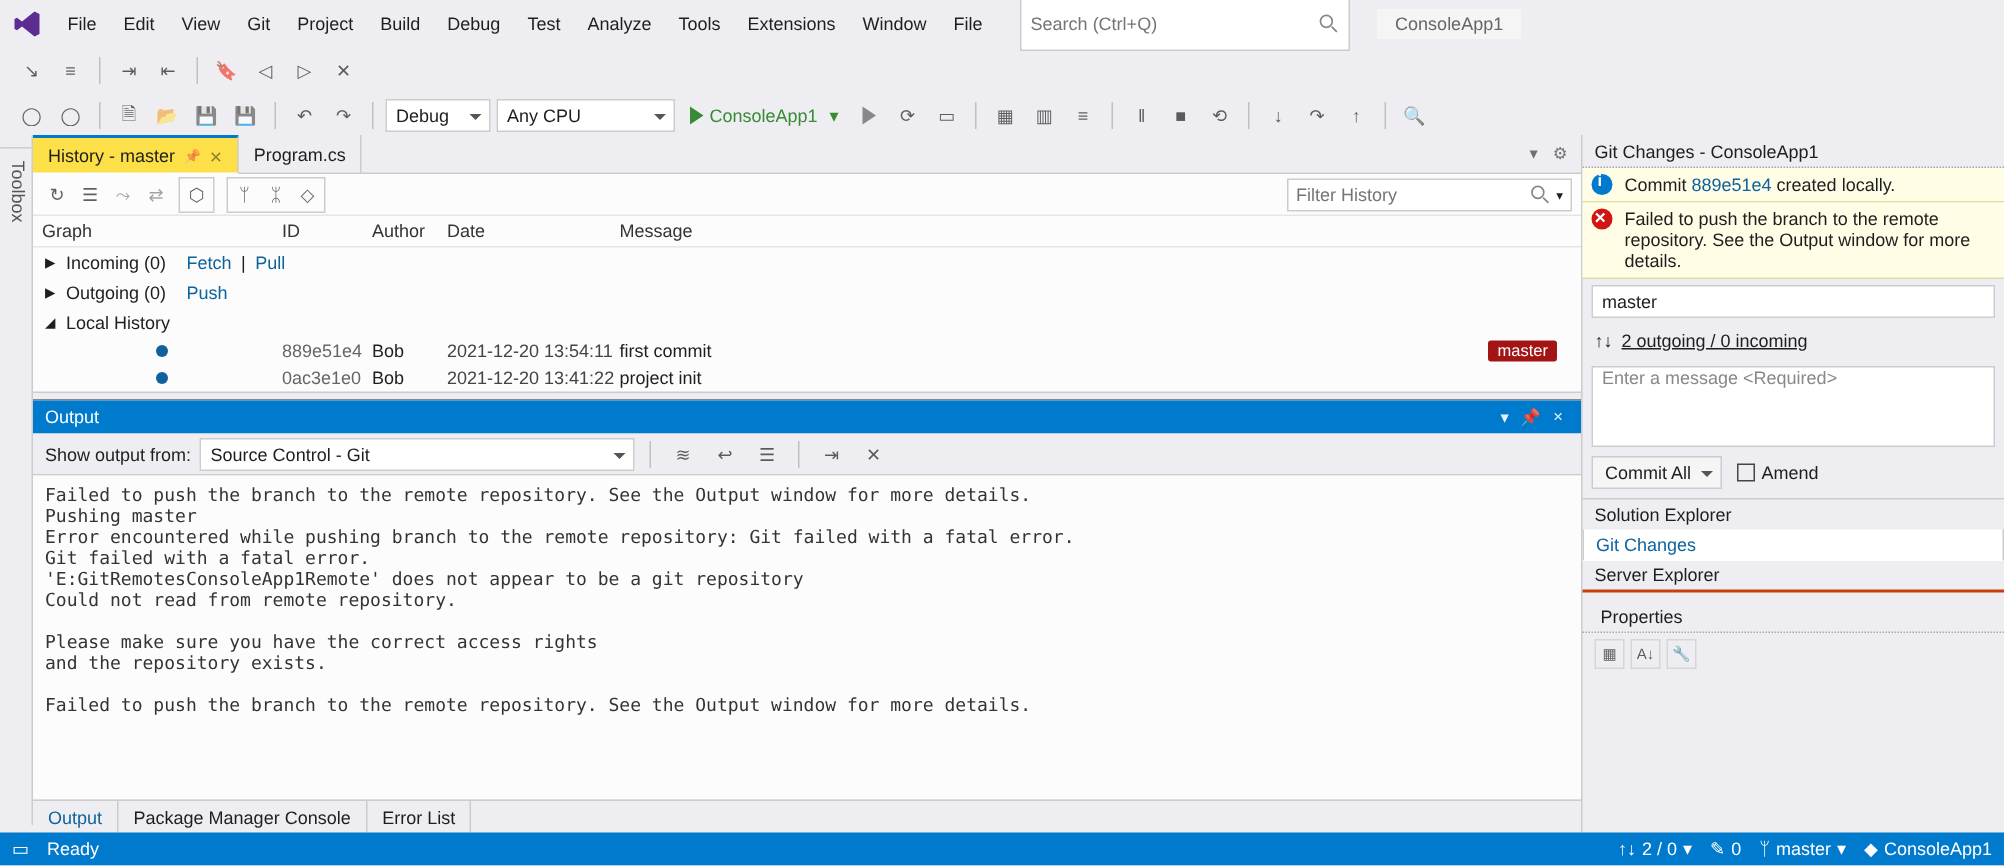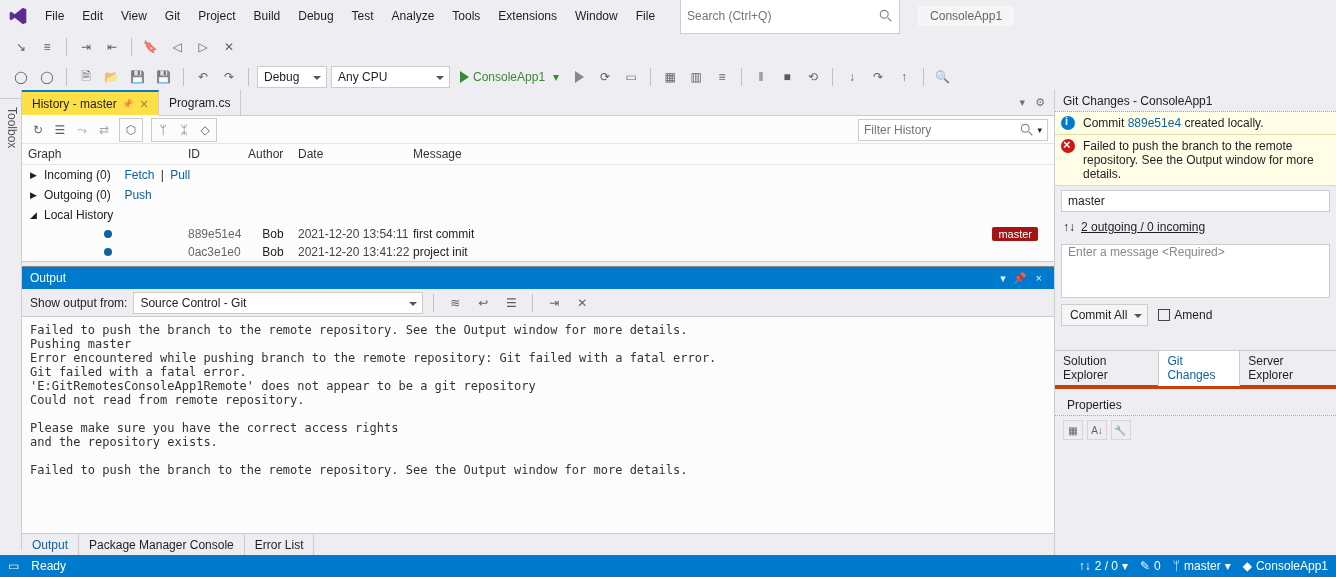--- a/index.html
+++ b/index.html
@@ -51,21 +51,21 @@
 .filter-box input { flex:1; border:none; outline:none; font-size:12px; }
 
 .hist-header, .hist-row { display:flex; align-items:center; padding:3px 6px; }
 .hist-header { border-bottom:1px solid #e5e5e5; color:#333; font-size:12px; }
 .col-graph{width:160px;} .col-id{width:60px;} .col-author{width:50px;} .col-date{width:115px;} .col-msg{flex:1;}
 .group-row { padding:3px 8px; cursor:pointer; display:flex; align-items:center; gap:4px; }
 .group-row .tri { font-size:9px; display:inline-block; width:10px; }
 .group-row .links a { color:#0e639c; text-decoration:none; margin:0 3px; }
 .commit-row { display:flex; align-items:center; padding:2px 6px; font-size:12px; }
 .commit-row .c-graph{width:160px; display:flex; justify-content:center;} .commit-row .c-graph span{width:8px;height:8px;background:#0e639c;border-radius:50%;}
-.commit-row .c-id{width:60px;color:#666;} .commit-row .c-author{width:50px;text-align:center;} .commit-row .c-date{width:115px;color:#444;} .commit-row .c-msg{flex:1;}
+.commit-row .c-id{width:60px;color:#666;} .commit-row .c-author{width:50px;} .commit-row .c-date{width:115px;color:#444;} .commit-row .c-msg{flex:1;}
 .badge-master { margin-left:auto; margin-right:10px; background:#a31515; color:#fff; padding:1px 6px; border-radius:2px; font-size:11px; }
 
 
 .output-panel { flex:1; display:flex; flex-direction:column; border-top:1px solid #888; margin-top:4px; }
 .output-title { background:#007acc; color:#fff; height:22px; display:flex; align-items:center; padding:0 8px; font-size:12px; }
 .output-title .spacer{flex:1;}
 .output-title .wbtn{ padding:0 4px; opacity:.9; cursor:pointer; font-size:11px; }
 .output-toolbar { height:28px; display:flex; align-items:center; gap:6px; padding:0 8px; background:#eeeef2; border-bottom:1px solid #ccc; }
 .output-dd { height:22px; border:1px solid #ccc; background:#fff; min-width:290px; padding:0 18px 0 6px; position:relative; display:flex; align-items:center; }
 .output-dd::after { content:''; position:absolute; right:5px; top:9px; border:4px solid transparent; border-top-color:#555; }
@@ -86,21 +86,21 @@
 .alert a { color:#0e639c; text-decoration:none; }
 .branch-box { margin:4px 6px; border:1px solid #ccc; padding:3px 6px; background:#fff; }
 .sync-row { padding:4px 8px; display:flex; align-items:center; gap:6px; }
 .sync-row a { color:#1e1e1e; text-decoration:underline; }
 .msg-box { margin:6px; height:54px; border:1px solid #ccc; background:#fff; padding:0 6px; color:#888; }
 .commit-bar { margin:0 6px 6px; display:flex; align-items:center; gap:10px; }
 .commit-btn { border:1px solid #ccc; padding:3px 8px; background:#f5f5f5; cursor:pointer; position:relative; padding-right:20px; }
 .commit-btn::after{ content:''; position:absolute; right:5px; top:9px; border:4px solid transparent; border-top-color:#555; }
 .amend { display:flex; align-items:center; gap:4px; }
 .amend-box { width:12px; height:12px; border:1px solid #444; }
-.view-tabs { display:flex; border-top:1px solid #ccc; border-bottom:4px solid #c2410c; margin-top:18px; }
+.view-tabs { display:flex; border-top:1px solid #ccc; border-bottom:2px solid #c2410c; margin-top:0;flex-direction:column; }
 .vtab { padding:3px 8px; cursor:pointer; }
 .vtab.active { color:#0e639c; background:#fff; border:1px solid #ccc; border-top:none; border-bottom-color:#fff; margin-bottom:-1px; }
 .prop-title { margin-top:6px; padding:3px 12px; border-bottom:1px dotted #aaa; }
 .prop-toolbar { padding:4px 8px; display:flex; gap:4px; }
 .prop-toolbar span{ width:20px;height:20px;border:1px solid #ccc;display:flex;align-items:center;justify-content:center;font-size:10px;opacity:.7; }
 
 
 .status { position:absolute; left:0; right:0; bottom:0; height:22px; background:#007acc; color:#fff; display:flex; align-items:center; padding:0 8px; gap:12px; font-size:12px; }
 .status .spacer{flex:1;}
 .status .seg{ display:flex; align-items:center; gap:4px; cursor:pointer; }

